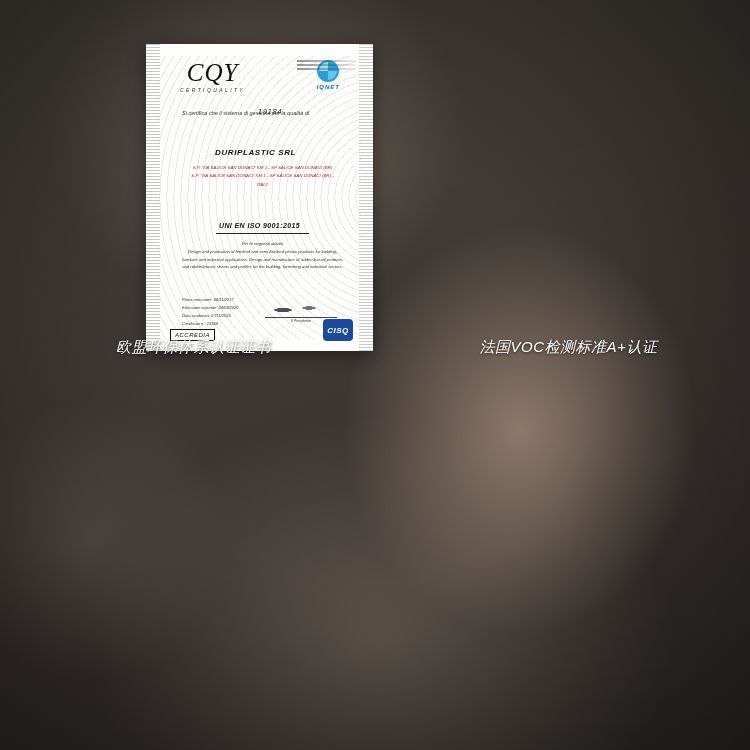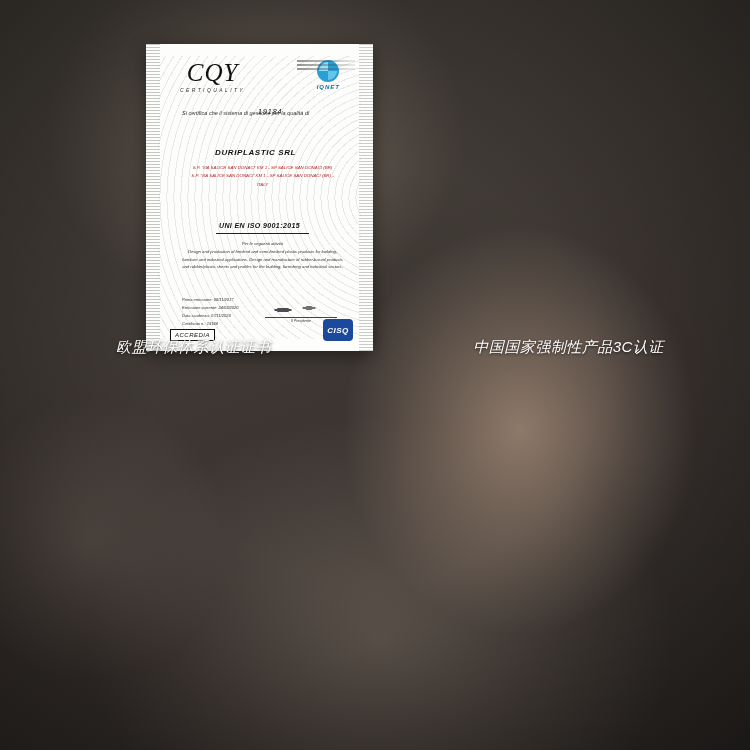--- a/index.html
+++ b/index.html
@@ -217,19 +217,19 @@
         <div class="sig-cap">Il Presidente</div>
       </div>
 
       <div class="accredia">ACCREDIA</div>
       <div class="cisq-badge">CISQ</div>
     </div>
     <div class="cell-caption">欧盟环保体系认证证书</div>
   </div>
 
 
-
   <div class="cell">
 
-    <div class="cell-caption">中国国家强制性产品3C认证</div>
+    <div class="cell-caption">法国VOC检测标准A+认证</div>
   </div>
 
+
 </div>
 
 </body></html>

